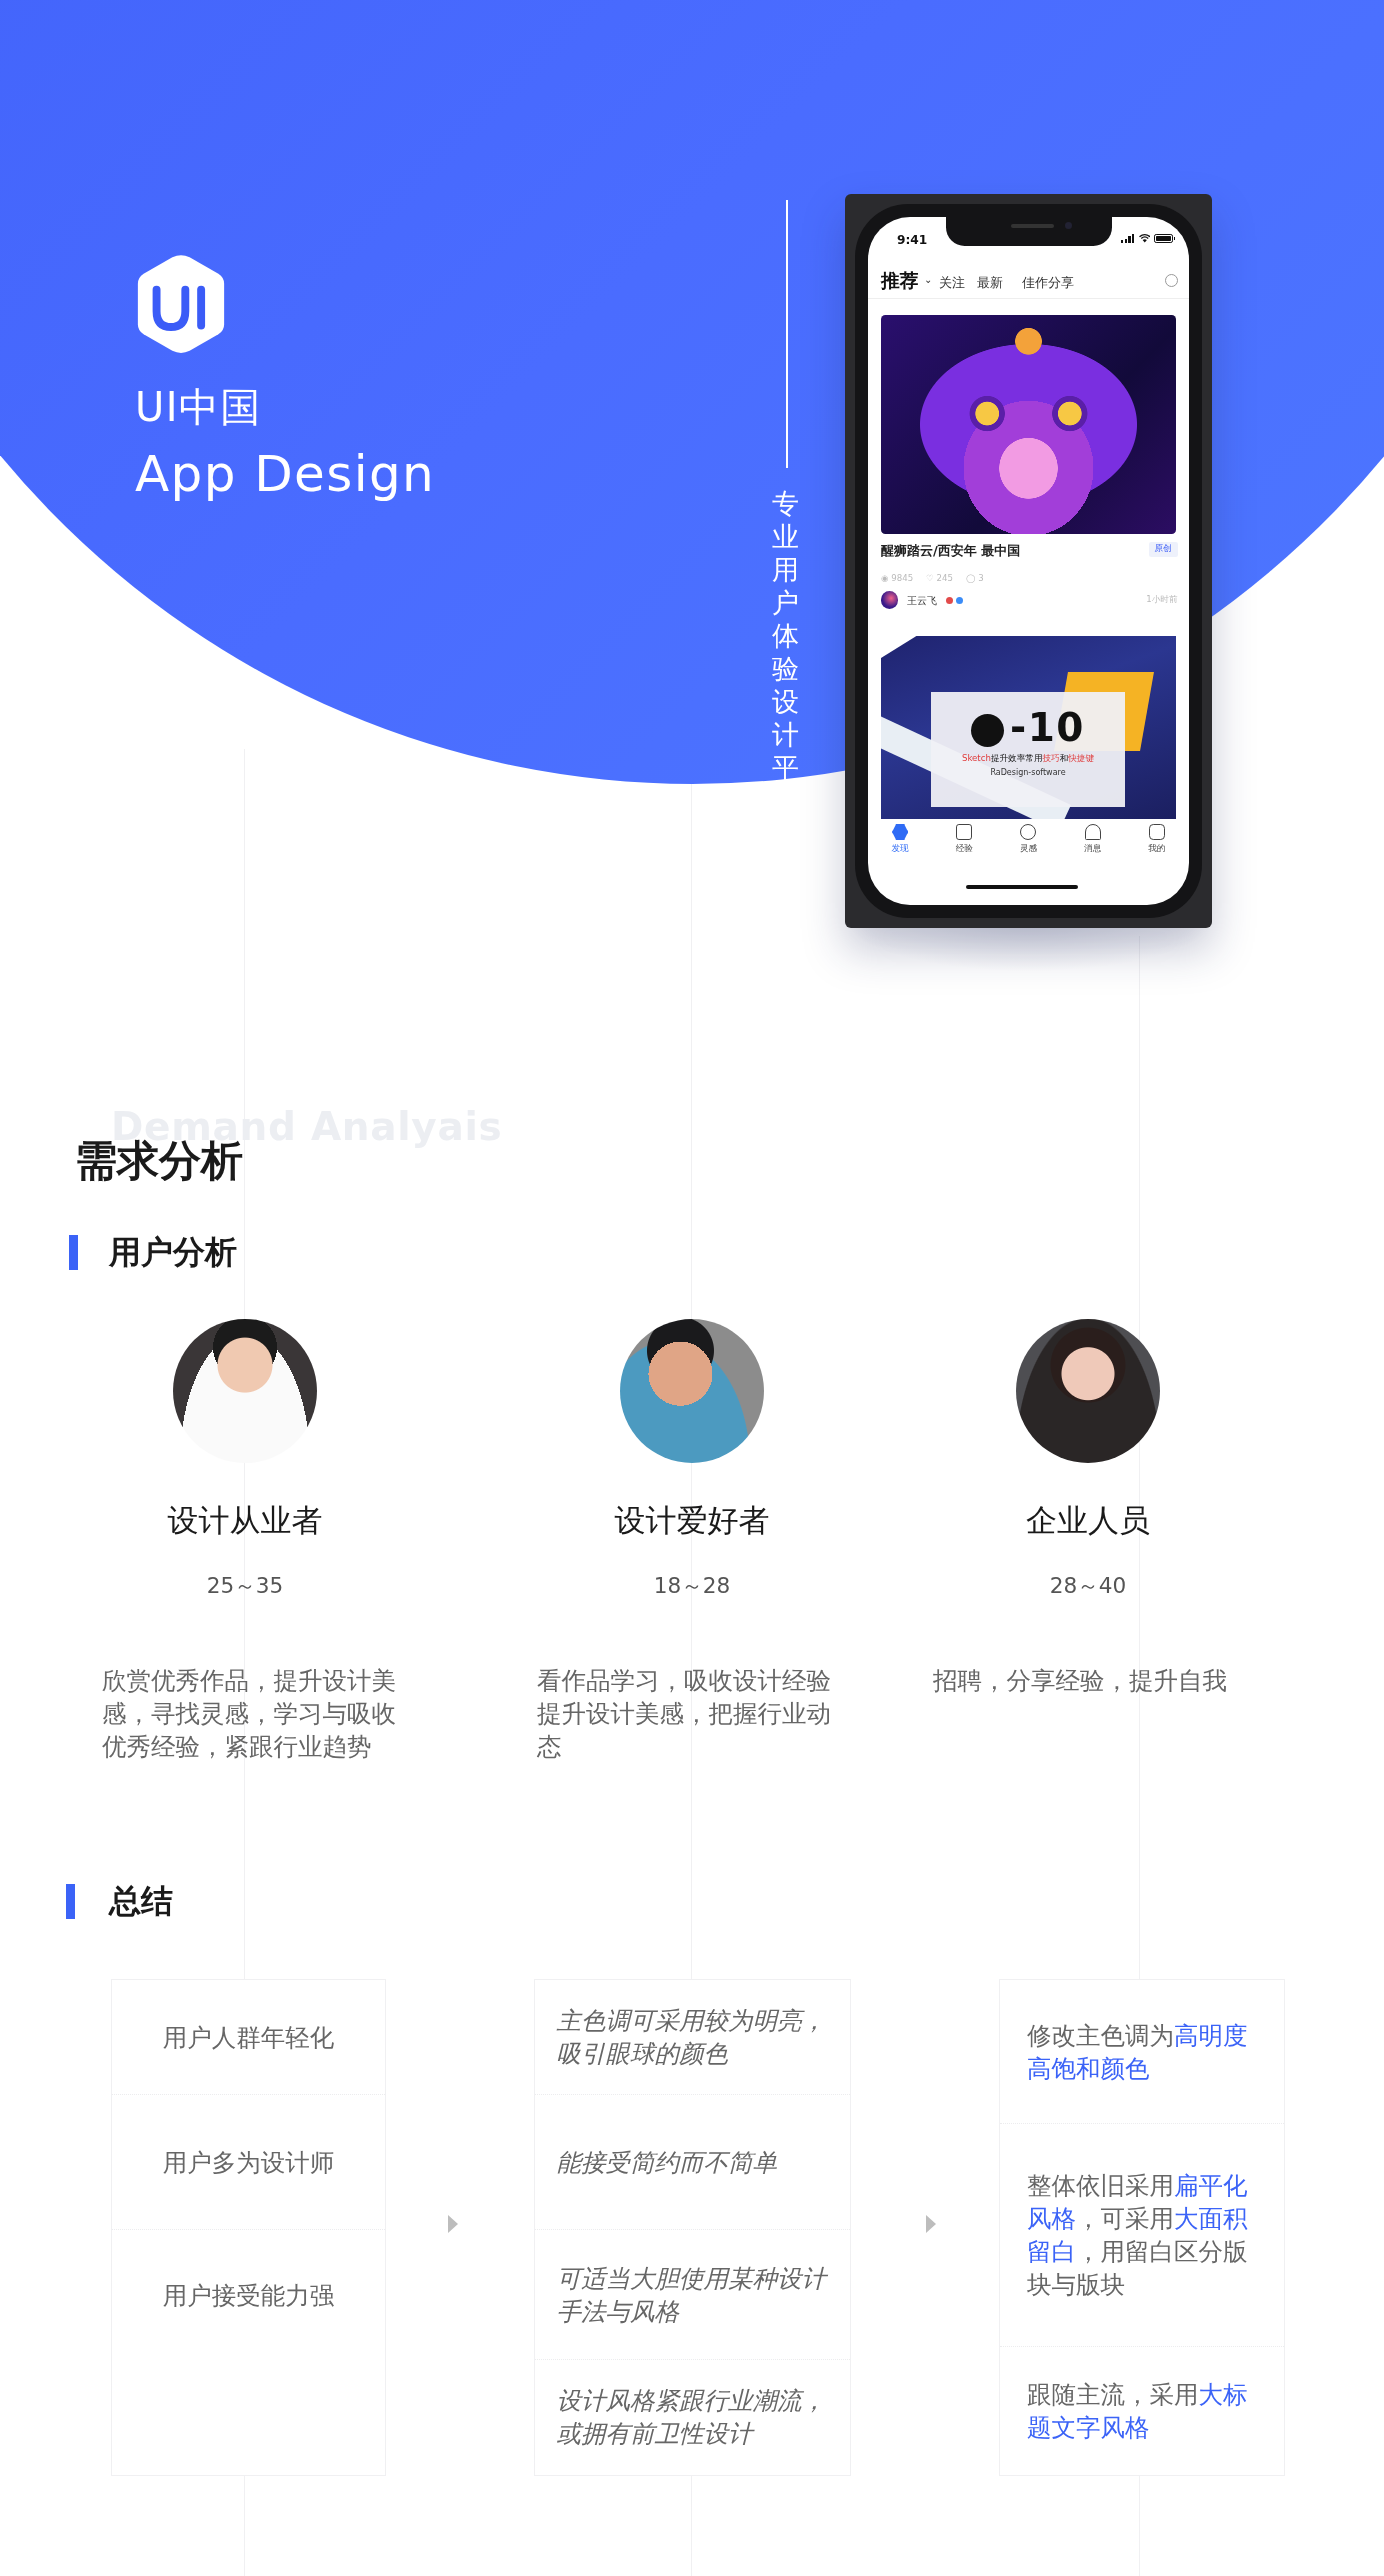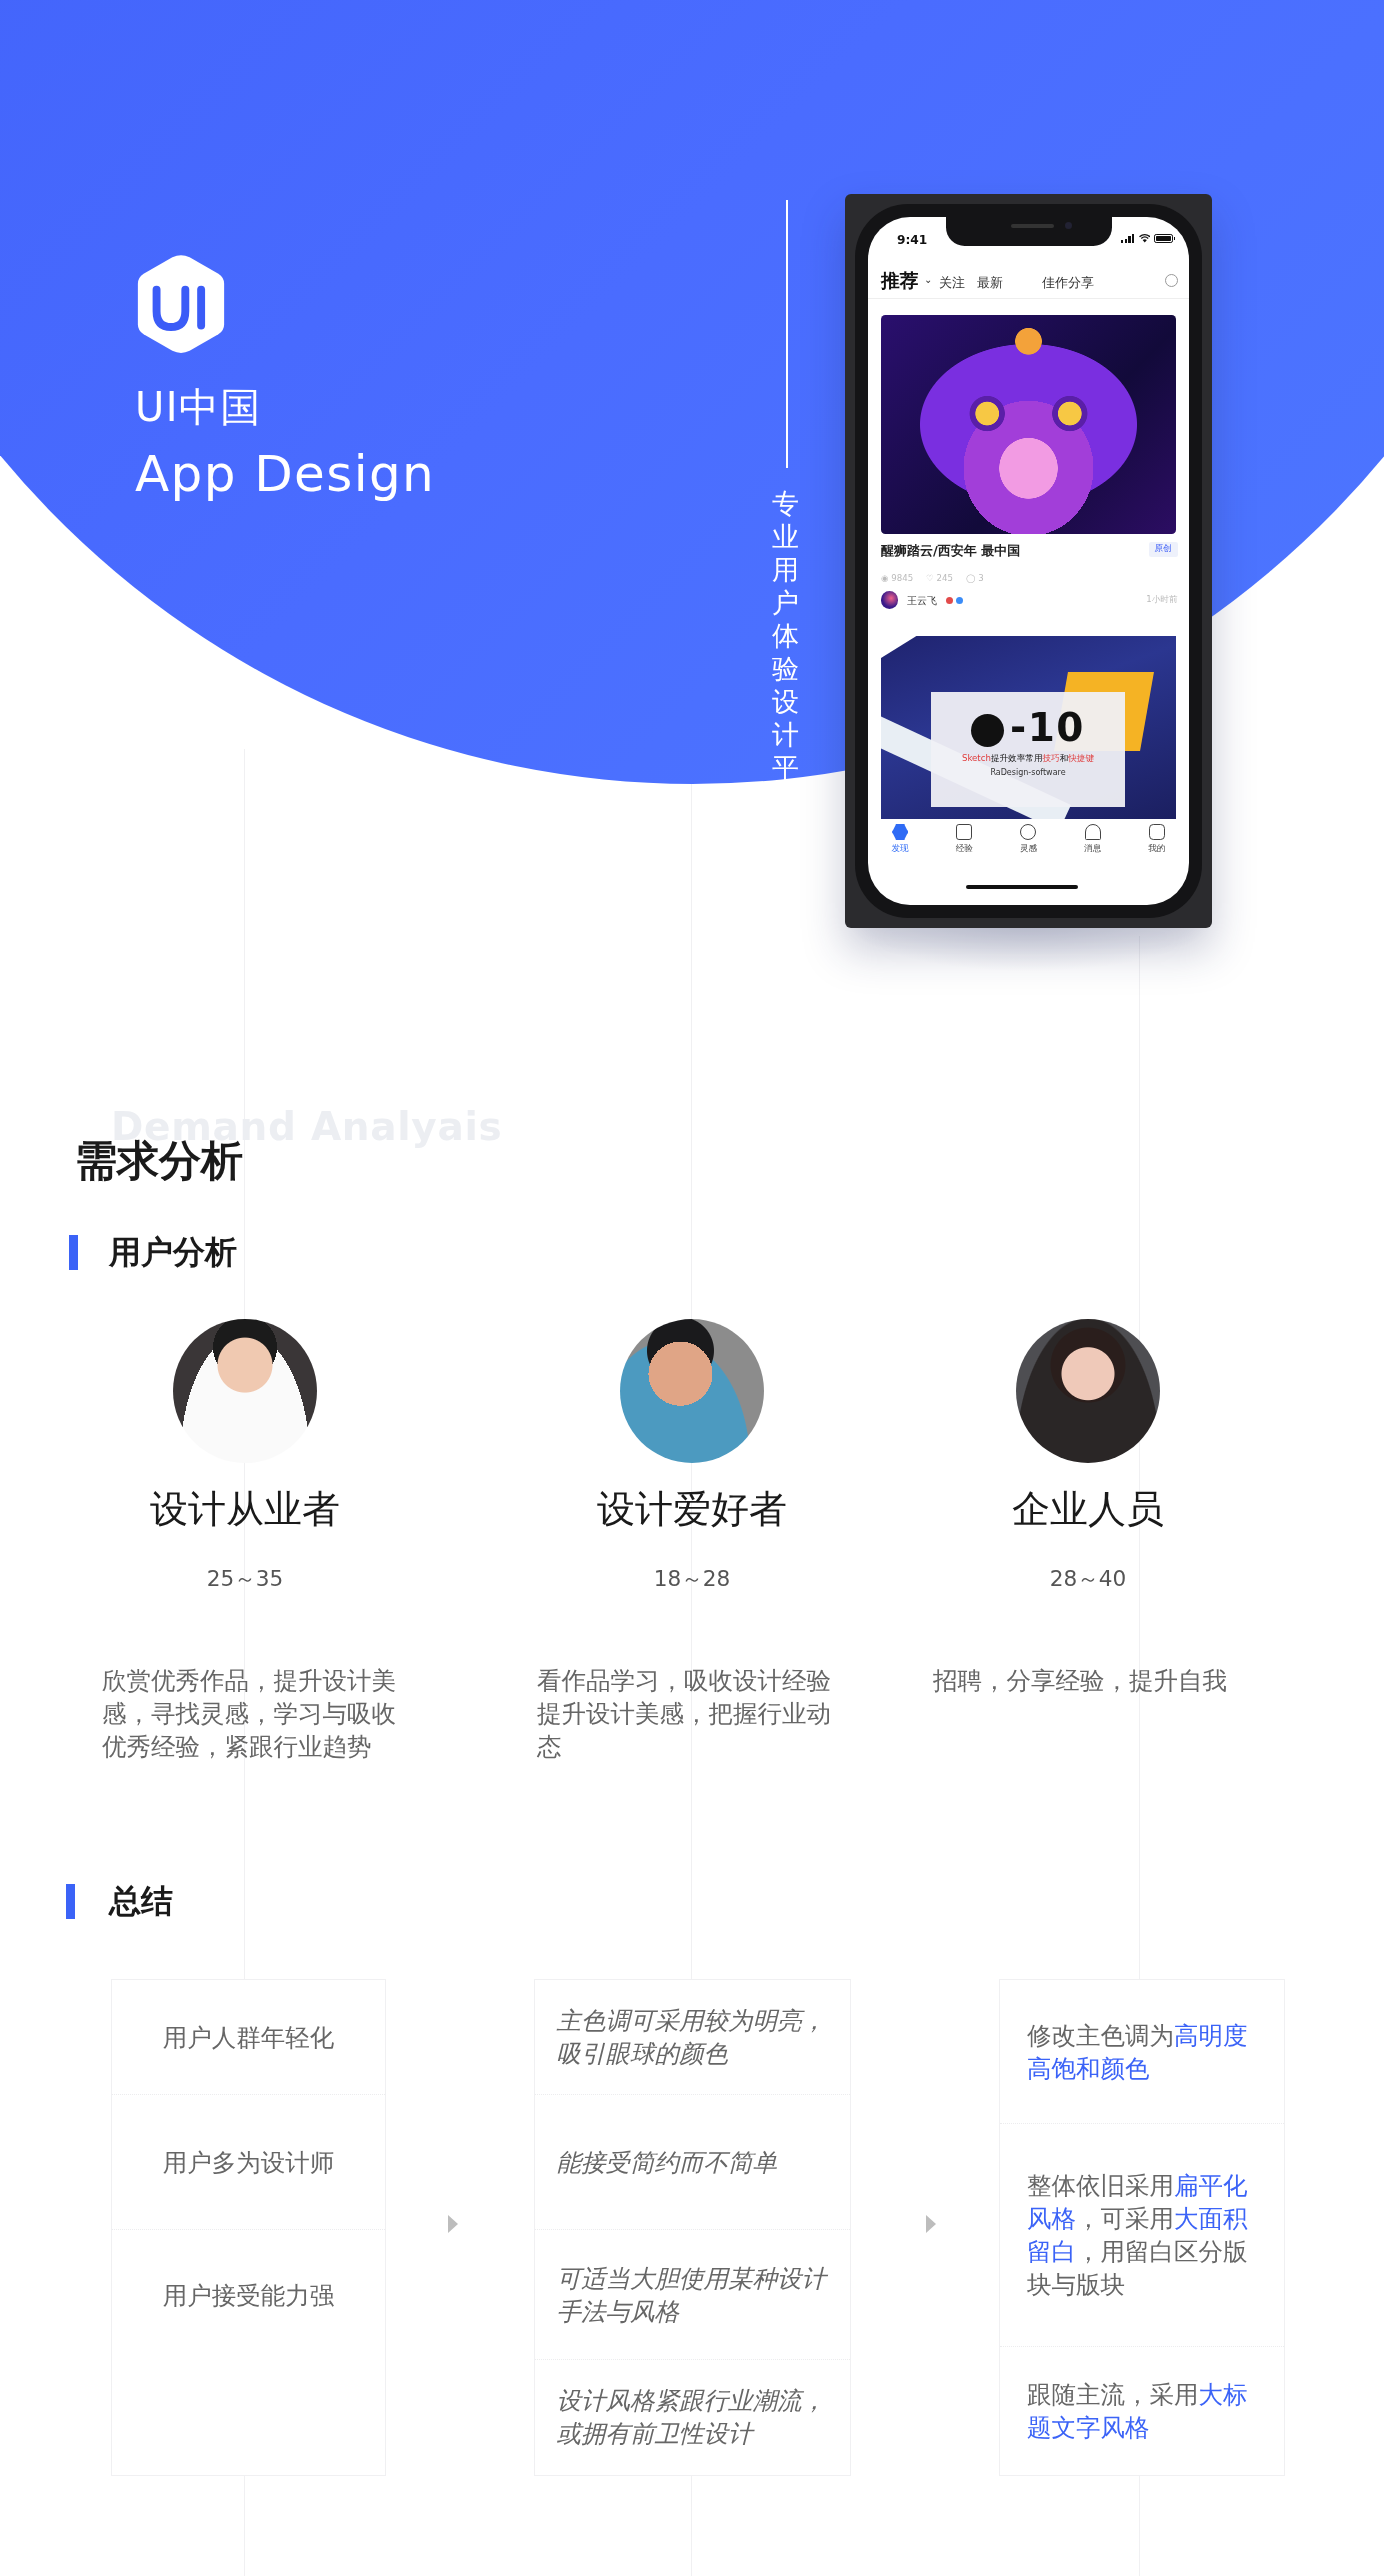--- a/index.html
+++ b/index.html
@@ -81,21 +81,21 @@
   .home-bar { position: absolute; left: 98px; top: 668px; width: 112px; height: 4.3px; border-radius: 2.2px; background: #111; }
 
   
   .sec-title { position: absolute; left: 75px; top: 1133px; font-size: 42px; color: #1a1a1a; z-index: 2; }
   .sec-watermark { position: absolute; left: 111px; top: 1104px; font-size: 39px; font-weight: bold; color: #eceef2; z-index: 1; letter-spacing: 0.7px; }
   .sub-title { position: absolute; font-size: 32px; color: #1a1a1a; }
   .sub-bar { position: absolute; width: 8.6px; height: 35px; background: #3b63f7; }
 
   .persona { position: absolute; width: 302px; text-align: center; }
   .persona-avatar { width: 144px; height: 144px; border-radius: 50%; margin: 0 auto; }
-  .persona-name { margin-top: 21px; font-size: 38px; color: #1a1a1a; }
+  .persona-name { margin-top: 37px; font-size: 31px; color: #1a1a1a; }
   .persona-age { margin-top: 29px; font-size: 21.6px; color: #555; }
   .persona-desc { position: absolute; font-size: 24.5px; line-height: 33px; color: #666; }
 
   .av1 { background: radial-gradient(circle at 50% 32%, #f0c9b1 0 27px, transparent 28px),
     radial-gradient(circle at 50% 20%, #1b1b1b 0 32px, transparent 32px),
     radial-gradient(ellipse at 50% 100%, #fafafa 0 65px, transparent 65px),
     #3a3637; }
   .av2 { background: radial-gradient(circle at 42% 38%, #e0a586 0 32px, transparent 32px),
     radial-gradient(circle at 42% 22%, #1a1a1c 0 33px, transparent 34px),
     radial-gradient(ellipse at 35% 100%, #4c9ac0 0 79px, transparent 80px),
@@ -162,21 +162,21 @@
       <div class="battery">
           <i></i>
         </div>
     </div>
 
     <div class="app-nav">
       <div class="nav-main">推荐</div>
       <div class="nav-caret">⌄</div>
       <div class="nav-tab" style="left:71px;">关注</div>
       <div class="nav-tab" style="left:109px;">最新</div>
-      <div class="nav-tab" style="left:154px;margin-left:20px;">佳作分享</div>
+      <div class="nav-tab" style="left:154px;">佳作分享</div>
       <div class="nav-search"></div>
     </div>
 
     <div class="card-img1"></div>
     <div class="card-title">醒狮踏云/西安年 最中国</div>
     <div class="card-badge">原创</div>
     <div class="card-stats">
       <span><span>◉ </span><span>9845</span></span>
       <span><span>♡ </span><span>245</span></span>
       <span><span>◯ </span><span>3</span></span>

